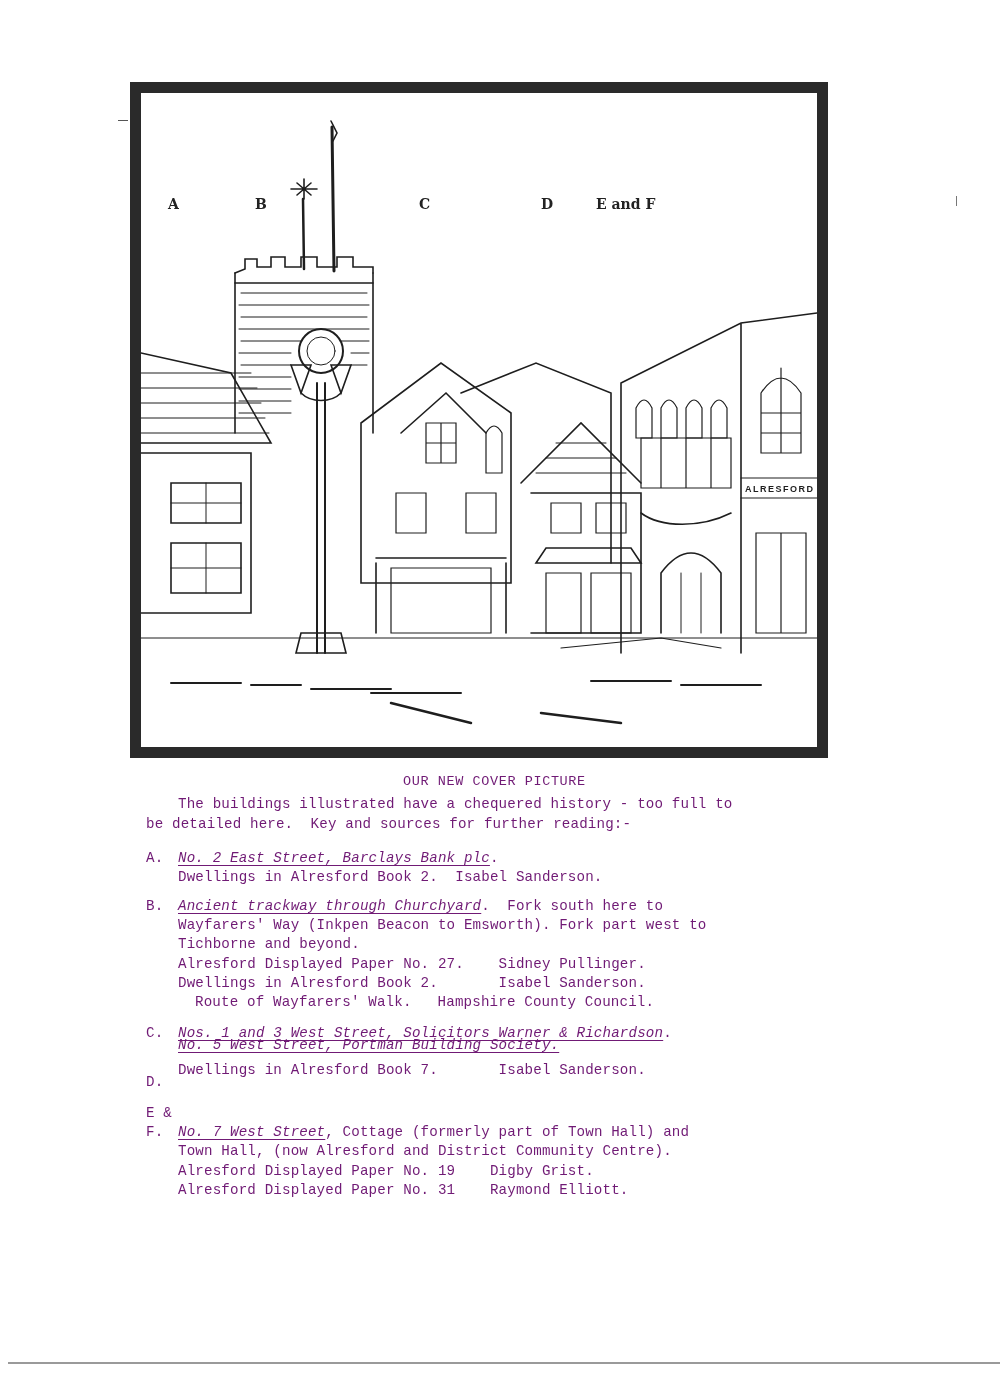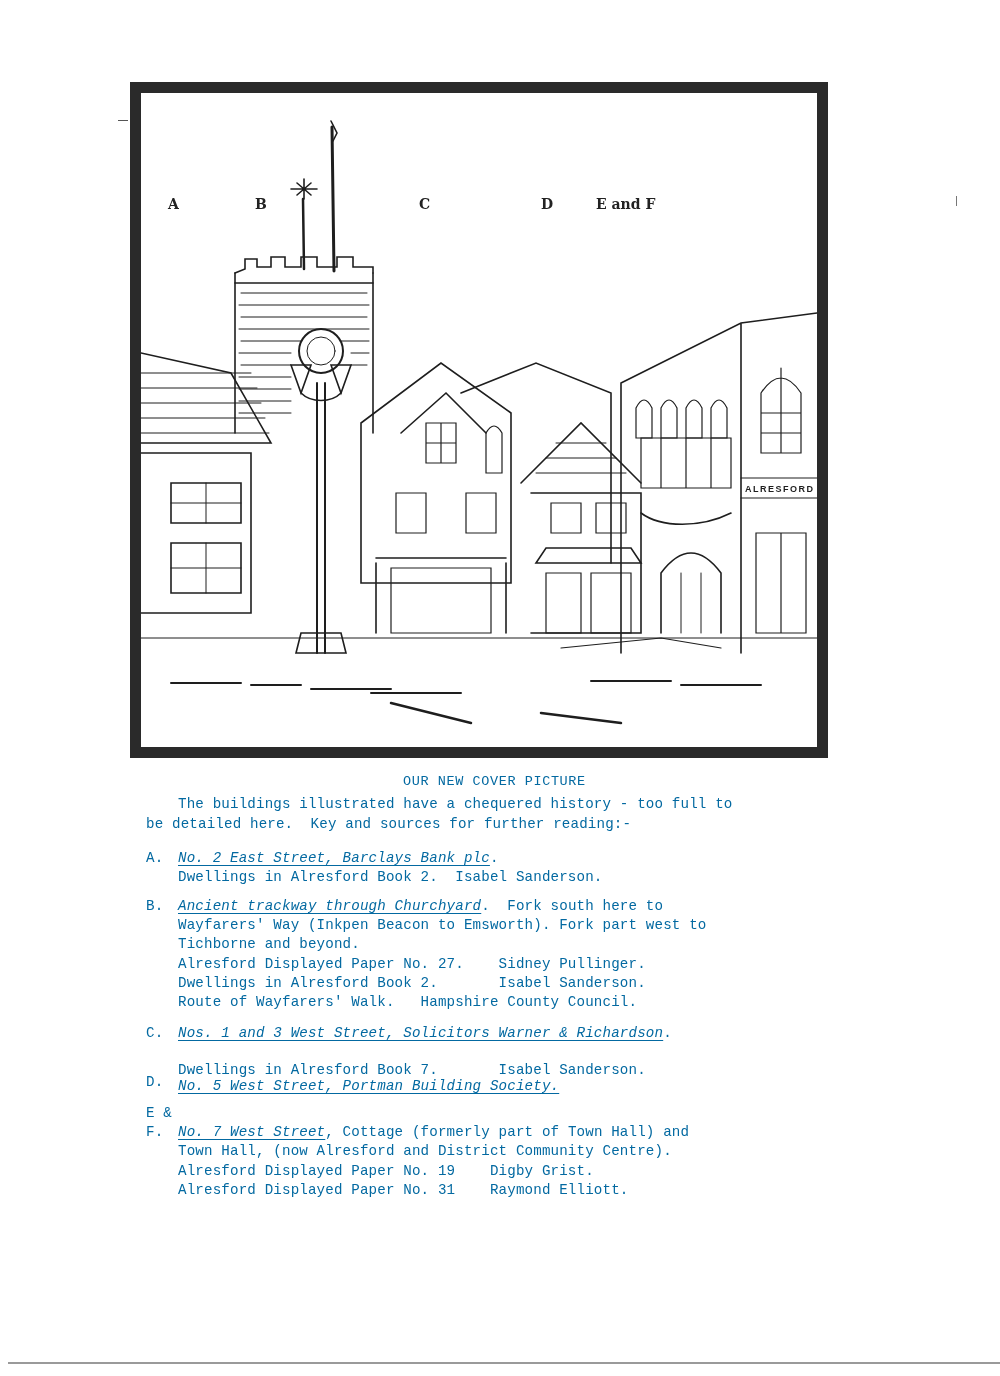--- a/index.html
+++ b/index.html
@@ -39,21 +39,21 @@
     position: absolute; top: 107px;
     font-family: "DejaVu Serif", "Liberation Serif", serif;
     font-size: 14px; font-weight: bold; color: #222;
   }
 
   
   .text-block { position: absolute; left: 0; top: 0; }
   .line {
     position: absolute;
     font-size: 14.2px; line-height: 19px;
-    white-space: pre; color: #0369a1;
+    white-space: pre; color: #701a75;
     letter-spacing: 0.15px;
   }
   .title { font-size: 13.5px; letter-spacing: 0.6px; }
   .u { text-decoration: underline; text-decoration-thickness: 1px; text-underline-offset: 3px; font-style: italic; }
 </style>
 </head>
 <body>
 
 <div class="page-edge"></div>
 <div class="margin-tick"></div>
@@ -145,28 +145,28 @@
   <div class="line" style="left:146px; top:849px">A.</div>
   <div class="line" style="left:178px; top:849px"><span class="u">No. 2 East Street, Barclays Bank plc</span><span>.</span></div>
   <div class="line" style="left:178px; top:868px">Dwellings in Alresford Book 2.  Isabel Sanderson.</div>
 
   <div class="line" style="left:146px; top:897px">B.</div>
   <div class="line" style="left:178px; top:897px"><span class="u">Ancient trackway through Churchyard</span><span>.  Fork south here to</span></div>
   <div class="line" style="left:178px; top:916px">Wayfarers' Way (Inkpen Beacon to Emsworth). Fork part west to</div>
   <div class="line" style="left:178px; top:935px">Tichborne and beyond.</div>
   <div class="line" style="left:178px; top:955px">Alresford Displayed Paper No. 27.    Sidney Pullinger.</div>
   <div class="line" style="left:178px; top:974px">Dwellings in Alresford Book 2.       Isabel Sanderson.</div>
-  <div class="line" style="left:178px; top:993px">Route of Wayfarers' Walk.   Hampshire County Council.</div>
+  <div class="line" style="left:195px; top:993px">Route of Wayfarers' Walk.   Hampshire County Council.</div>
 
   <div class="line" style="left:146px; top:1024px">C.</div>
   <div class="line" style="left:178px; top:1024px"><span class="u">Nos. 1 and 3 West Street, Solicitors Warner &amp; Richardson</span><span>.</span></div>
   <div class="line" style="left:178px; top:1061px">Dwellings in Alresford Book 7.       Isabel Sanderson.</div>
 
   <div class="line" style="left:146px; top:1073px">D.</div>
-  <div class="line" style="left:178px; top:1077px"><span class="u">No. 5 West Street, Portman Building Society.</span></div>
+  <div class="line" style="left:178px; top:1036px"><span class="u">No. 5 West Street, Portman Building Society.</span></div>
 
   <div class="line" style="left:146px; top:1104px">E &amp;</div>
   <div class="line" style="left:146px; top:1123px">F.</div>
   <div class="line" style="left:178px; top:1123px"><span class="u">No. 7 West Street</span><span>, Cottage (formerly part of Town Hall) and</span></div>
   <div class="line" style="left:178px; top:1142px">Town Hall, (now Alresford and District Community Centre).</div>
   <div class="line" style="left:178px; top:1162px">Alresford Displayed Paper No. 19    Digby Grist.</div>
   <div class="line" style="left:178px; top:1181px">Alresford Displayed Paper No. 31    Raymond Elliott.</div>
 </div>
 
 </body></html>

